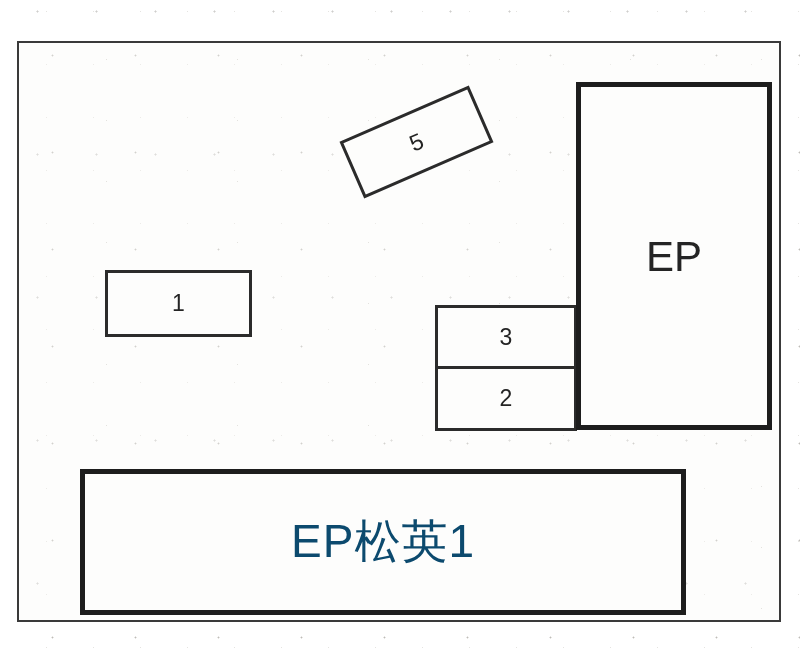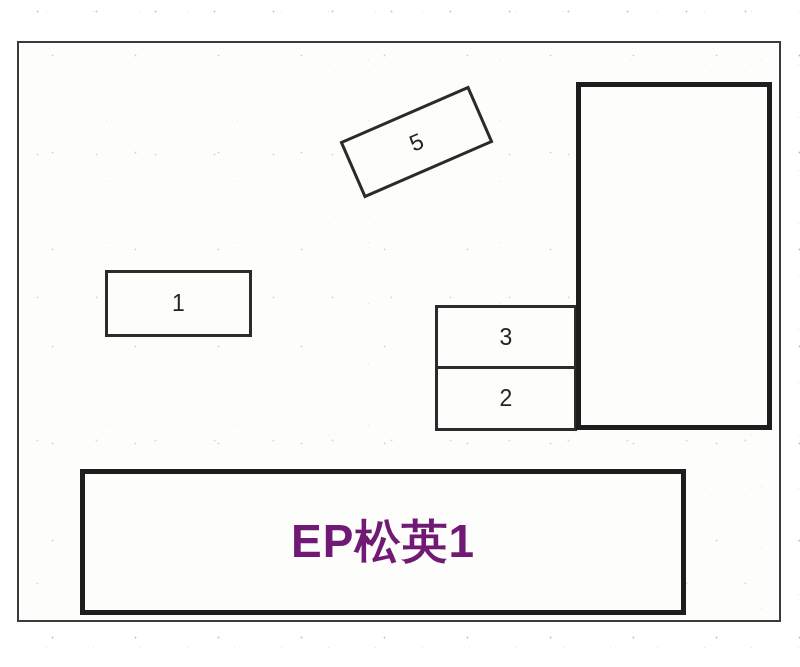--- a/index.html
+++ b/index.html
@@ -71,22 +71,22 @@
   .building-2 .bldg-text {
     font-size: 42px;
     line-height: 57px;
     color: #242424;
     text-align: center;
     font-weight: 500;
   }
   .building-1 { left: 80px; top: 469px; width: 606px; height: 146px; }
   .building-1 .bldg-text {
     font-size: 46px;
-    color: #701a75;
-    font-weight: 700;
+    color: #0c4a6e;
+    font-weight: 400;
     letter-spacing: 1px;
   }
 </style>
 </head>
 <body>
 
 <div class="canvas">
   <div class="speckles"></div>
 
   <div class="boundary"></div>
@@ -101,18 +101,19 @@
 
   <div class="box thin space-3">
     <span class="space-label">3</span>
   </div>
 
   <div class="box thin space-2">
     <span class="space-label">2</span>
   </div>
 
   <div class="box thick building-2">
+    <span class="bldg-text">EP</span>
   </div>
 
   <div class="box thick building-1">
     <span class="bldg-text">EP松英1</span>
   </div>
 </div>
 
 </body></html>

